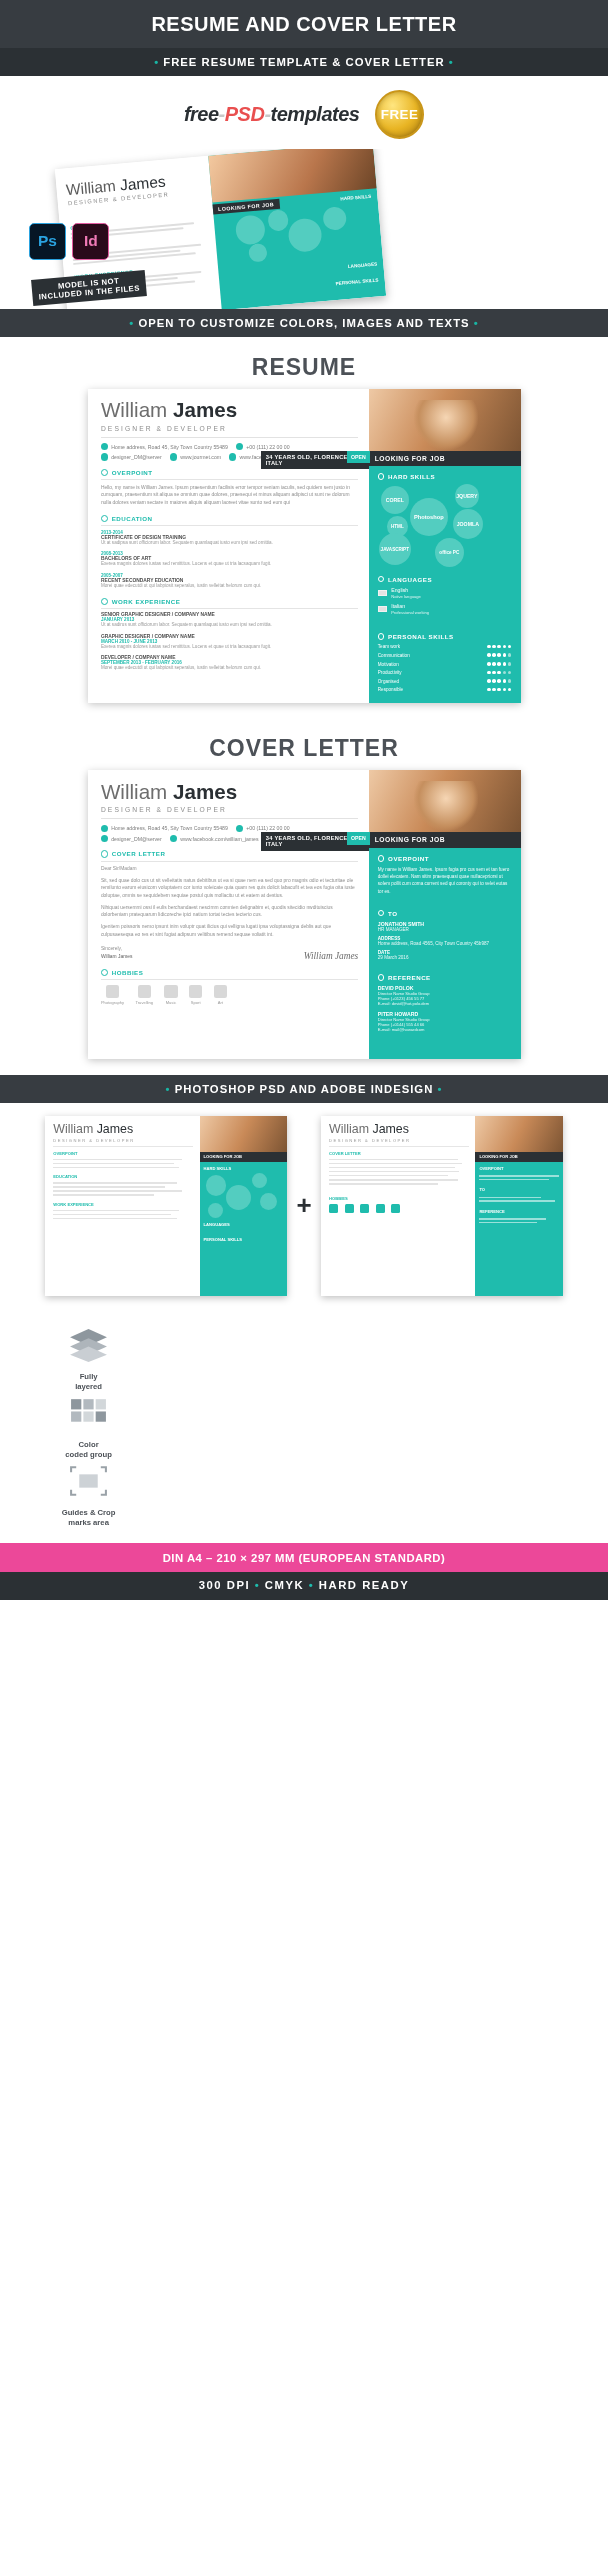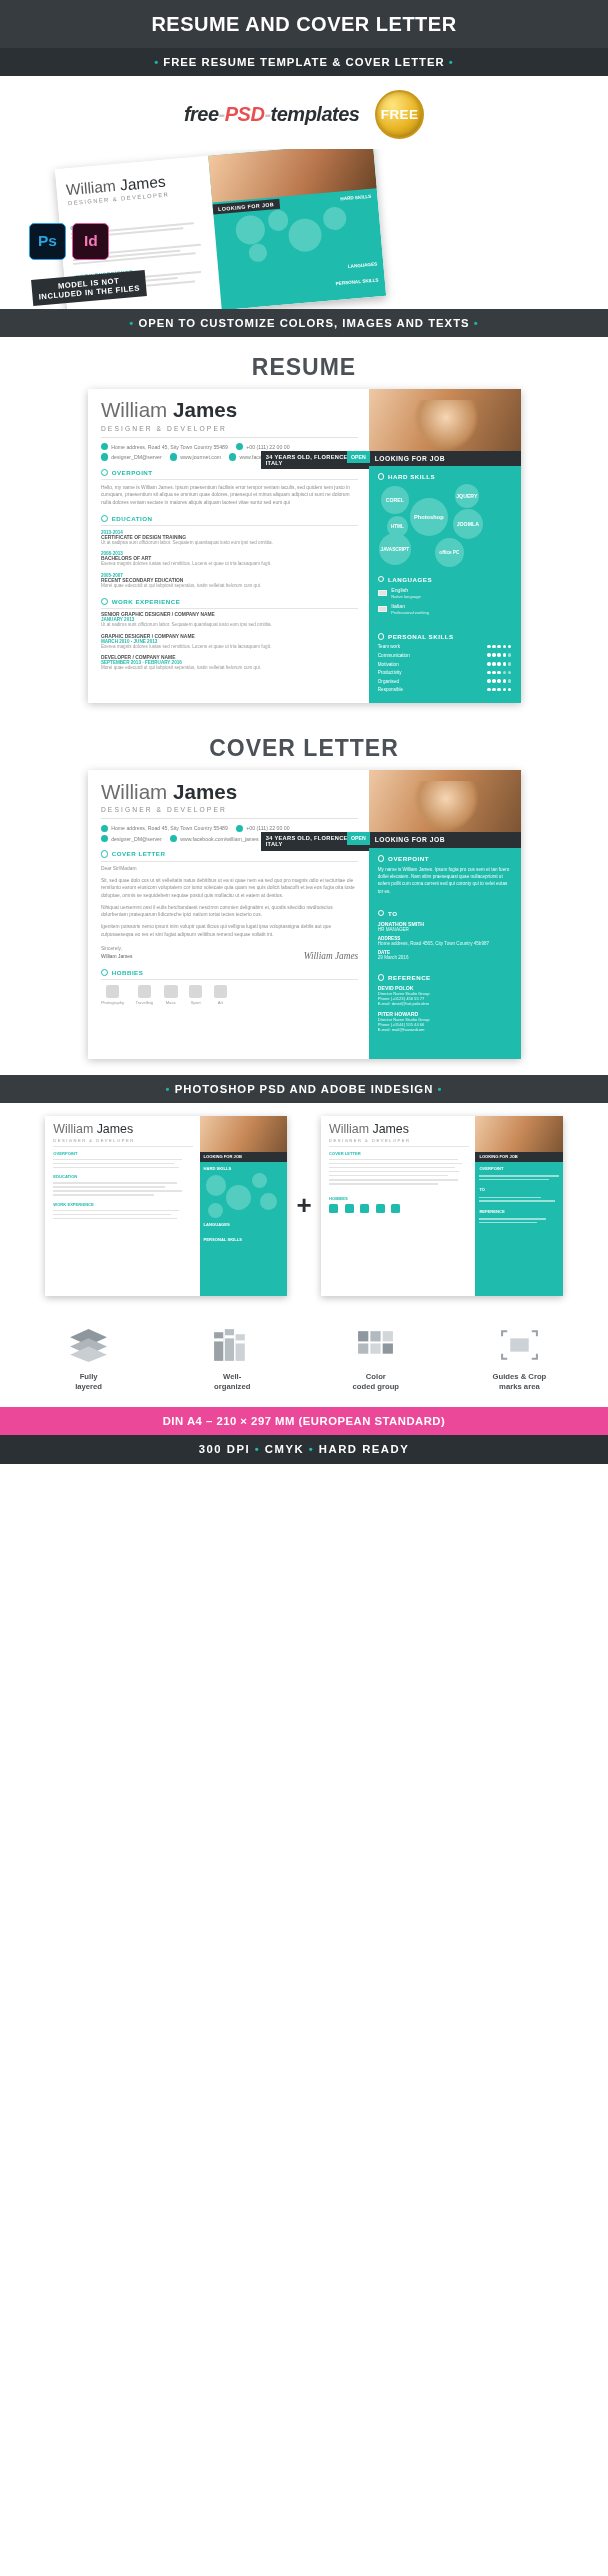--- a/index.html
+++ b/index.html
@@ -196,21 +196,21 @@
   .hobby .hico { width:13.4px; height:13.4px; border-radius:2.1px; background:#d8d8d8; margin:0 auto 2.1px; }
 
   
   .pair-wrap { background:#ffffff; padding: 12.4px 0 14.4px; display:flex; align-items:center; justify-content:center; gap:9.3px; }
   .mini-sheet { width: 242px; background:#ffffff; box-shadow:0 2.1px 7.2px rgba(0,0,0,.25); display:flex; min-height: 180px; }
   .mini-sheet .ml { width: 155px; padding:7.2px 6.2px 6.2px 8.2px; }
   .mini-sheet .mr { width: 88px; background:#1fbcad; }
   .plus { font-size: 26px; color:#2b3034; font-weight:bold; }
 
   
-  .features { background:#ffffff; display:flex; padding: 13.4px 20.6px 15.5px; justify-content:space-between; }
+  .features { background:#ffffff; display:flex; padding: 13.4px 20.6px 15.5px; justify-content:space-between;flex-direction:column; }
   .feature { width: 24%; text-align:center; }
   .feature .fico { height: 43px; display:flex; align-items:center; justify-content:center; }
   .feature .flabel { font-size: 7.7px; color:#4c5157; font-weight:bold; line-height:1.3; margin-top:5.2px; }
 
   .footband { background:#ec4899; color:#ffffff; text-align:center; padding:8.2px 0; font-size:11.3px; font-weight:bold; letter-spacing:0.5px;}
   .footband2 { background:#2b3034; color:#ffffff; text-align:center; padding:7.2px 0 9.3px; font-size:11.3px; font-weight:bold; letter-spacing:1.5px;}
   .footband2 .sep { color:#1fbcad; }
 </style>
 </head>
 <body>
@@ -643,33 +643,20 @@
         <svg width="41" height="36" viewBox="0 0 80 70" aria-hidden="true">
           <polygon points="40,4 76,20 40,36 4,20" fill="#8e979e"></polygon>
           <polygon points="40,22 76,38 40,54 4,38" fill="#aeb5bb"></polygon>
           <polygon points="40,38 76,54 40,68 4,54" fill="#c9ced3"></polygon>
         </svg>
       </div>
       <div class="flabel">Fully<br>layered</div>
     </div>
     <div class="feature">
       <div class="fico">
-        <svg width="43" height="36" viewBox="0 0 84 70" aria-hidden="true">
-          <rect x="6" y="10" width="18" height="56" fill="#9aa2a8"></rect>
-          <rect x="27" y="4" width="18" height="62" fill="#b7bec3"></rect>
-          <rect x="48" y="14" width="18" height="52" fill="#cdd2d6"></rect>
-          <rect x="6" y="22" width="18" height="6" fill="#fff"></rect>
-          <rect x="27" y="16" width="18" height="6" fill="#fff"></rect>
-          <rect x="48" y="26" width="18" height="6" fill="#fff"></rect>
-        </svg>
-      </div>
-      <div class="flabel">Well-<br>organized</div>
-    </div>
-    <div class="feature">
-      <div class="fico">
         <svg width="41" height="36" viewBox="0 0 80 70" aria-hidden="true">
           <rect x="6" y="8" width="20" height="20" fill="#8e979e"></rect>
           <rect x="30" y="8" width="20" height="20" fill="#b2b9bf"></rect>
           <rect x="54" y="8" width="20" height="20" fill="#d2d7da"></rect>
           <rect x="6" y="32" width="20" height="20" fill="#b2b9bf"></rect>
           <rect x="30" y="32" width="20" height="20" fill="#d2d7da"></rect>
           <rect x="54" y="32" width="20" height="20" fill="#8e979e"></rect>
         </svg>
       </div>
       <div class="flabel">Color<br>coded group</div>

